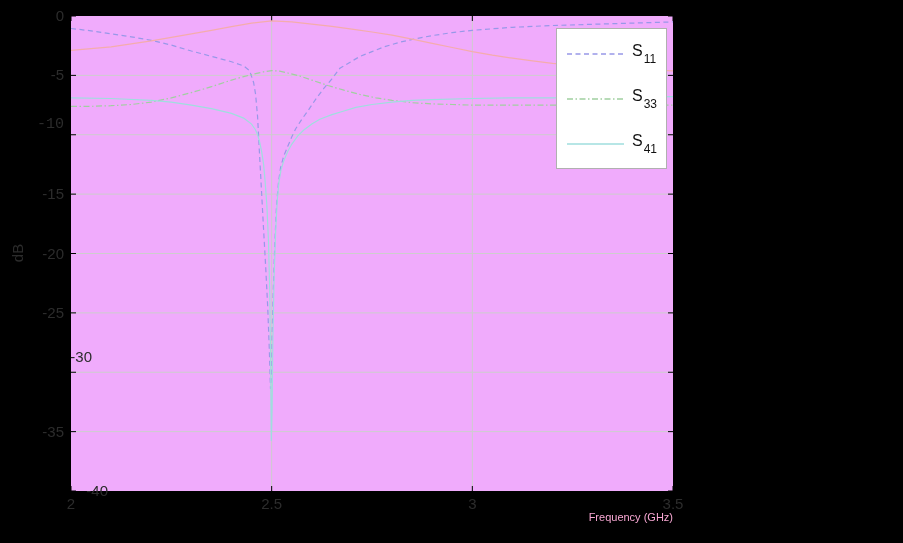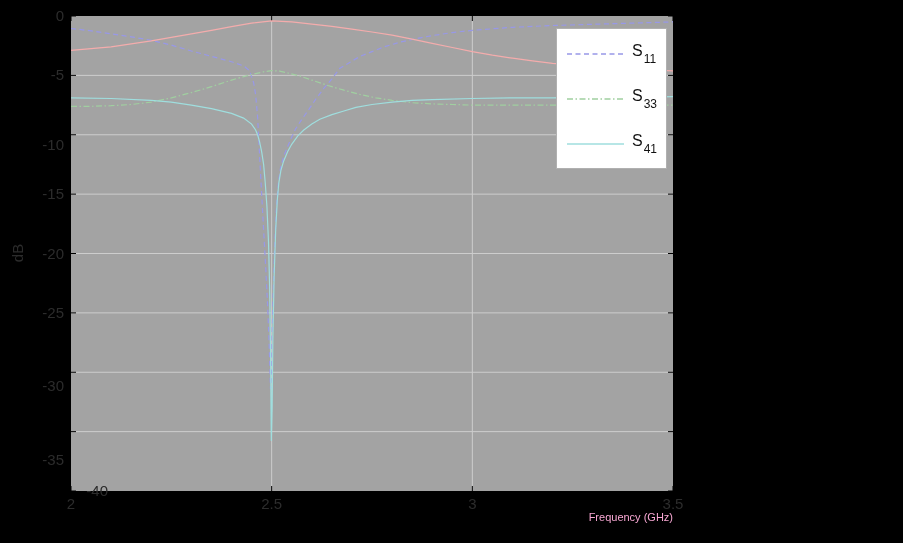--- a/index.html
+++ b/index.html
@@ -2,21 +2,21 @@
 <html><head>
 <meta charset="utf-8">
 <style>
   html,body{margin:0;padding:0;background:#000;}
   .figure{
     position:relative;width:903px;height:543px;background:#000;overflow:hidden;
     font-family:"Liberation Sans","DejaVu Sans",sans-serif;
   }
   .plot-area{
     position:absolute;left:70px;top:15px;width:602px;height:475px;
-    background:#a3a3a3;border:1px solid #000;
+    background:#f0abfc;border:1px solid #000;
   }
   .plot-area svg{position:absolute;left:0;top:0;display:block;}
   .legend{
     position:absolute;left:485px;top:12px;width:111px;height:141px;
     background:#fff;border:1px solid #b0b0b0;
     display:flex;flex-direction:column;justify-content:space-around;
     padding:2px 0;box-sizing:border-box;z-index:5;
   }
   .legend-row{display:flex;align-items:center;padding-left:10px;}
   .legend-row svg{position:static;margin-right:8px;}
@@ -99,26 +99,26 @@
           <svg width="57" height="8">
             <line x1="0" y1="4" x2="57" y2="4" stroke="#9fdede" stroke-width="1.3"></line>
           </svg>
           <span class="legend-label">S<sub>41</sub></span>
         </div>
       </div>
   </div>
   <div id="y-tick-labels">
       <div class="tick-label y-tick" style="top: 7px;">0</div>
       <div class="tick-label y-tick" style="top: 66.375px;">-5</div>
-      <div class="tick-label y-tick" style="top: 136px;">-10</div>
+      <div class="tick-label y-tick" style="top: 116px; font-family: Liberation Mono, monospace;">-10</div>
       <div class="tick-label y-tick" style="top: 185.125px;">-15</div>
       <div class="tick-label y-tick" style="top: 244.5px;">-20</div>
       <div class="tick-label y-tick" style="top: 303.875px;">-25</div>
-      <div class="tick-label y-tick" style="top: 377px;">-30</div>
-      <div class="tick-label y-tick" style="top: 422.625px; margin-top: 28px;">-35</div>
+      <div class="tick-label y-tick" style="top: 348px; padding-left: 28px;">-30</div>
+      <div class="tick-label y-tick" style="top: 422.625px;">-35</div>
       <div class="tick-label y-tick" style="top: 482px; padding-left: 44px;">-40</div>
     </div>
   <div id="x-tick-labels">
       <div class="tick-label x-tick" style="left: 41px;">2</div>
       <div class="tick-label x-tick" style="left: 241.667px;">2.5</div>
       <div class="tick-label x-tick" style="left: 442.333px;">3</div>
       <div class="tick-label x-tick" style="left: 643px;">3.5</div>
     </div>
   <div class="xlabel">Frequency (GHz)</div>
   <div class="ylabel">dB</div>

